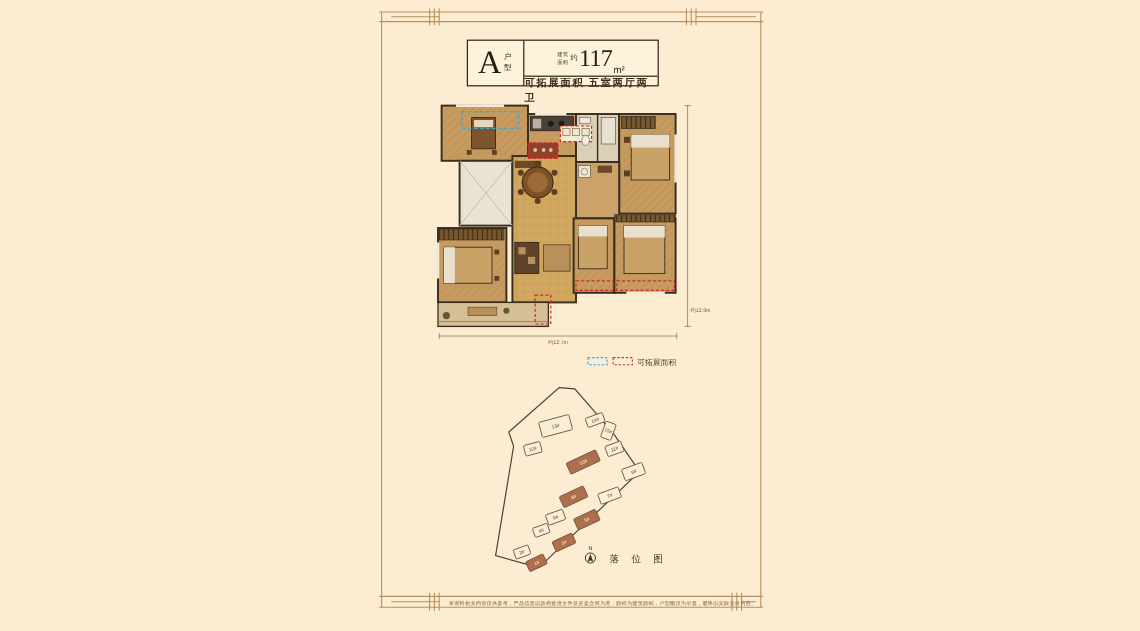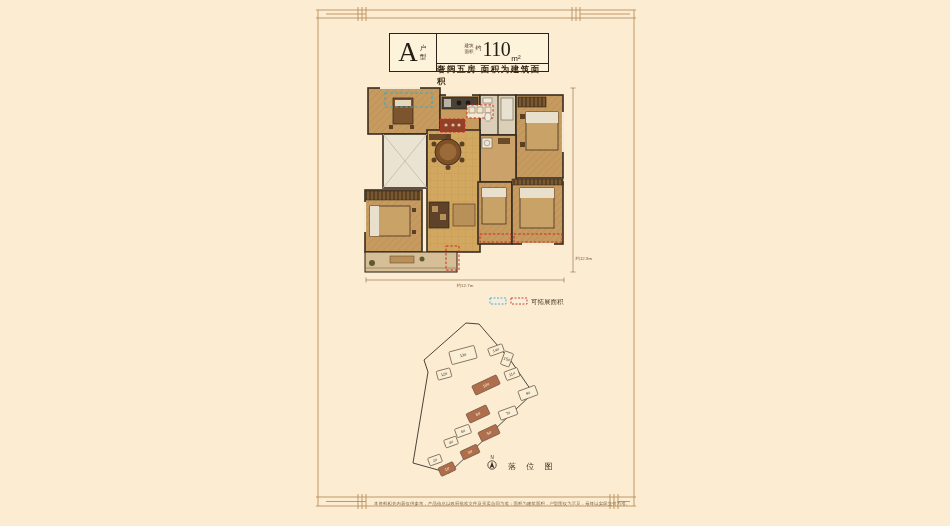--- a/index.html
+++ b/index.html
@@ -71,24 +71,24 @@
 
   <div id="unit-card">
     <div class="uc-left">
       <span class="uc-letter">A</span>
       <span class="uc-huxing">户型</span>
     </div>
     <div class="uc-right">
       <div class="uc-row1">
         <span class="uc-areastack">建筑面积</span>
         <span class="uc-approx">约</span>
-        <span class="uc-value">110</span>
+        <span class="uc-value">117</span>
         <span class="uc-unit">m²</span>
       </div>
-      <div class="uc-row2">奢阔五房  面积为建筑面积</div>
+      <div class="uc-row2">可拓展面积  五室两厅两卫</div>
     </div>
   </div>
 
   <svg class="abs" style="left:360px;top:82px" width="240" height="212" viewBox="0 0 240 212">
     <defs>
       <pattern id="wood" width="5" height="5" patternUnits="userSpaceOnUse" patternTransform="rotate(45)">
         <line x1="0" y1="0" x2="0" y2="5" stroke="rgba(90,55,20,0.16)" stroke-width="1"></line>
       </pattern>
       <pattern id="parquet" width="7" height="7" patternUnits="userSpaceOnUse">
         <rect width="7" height="7" fill="none"></rect>

